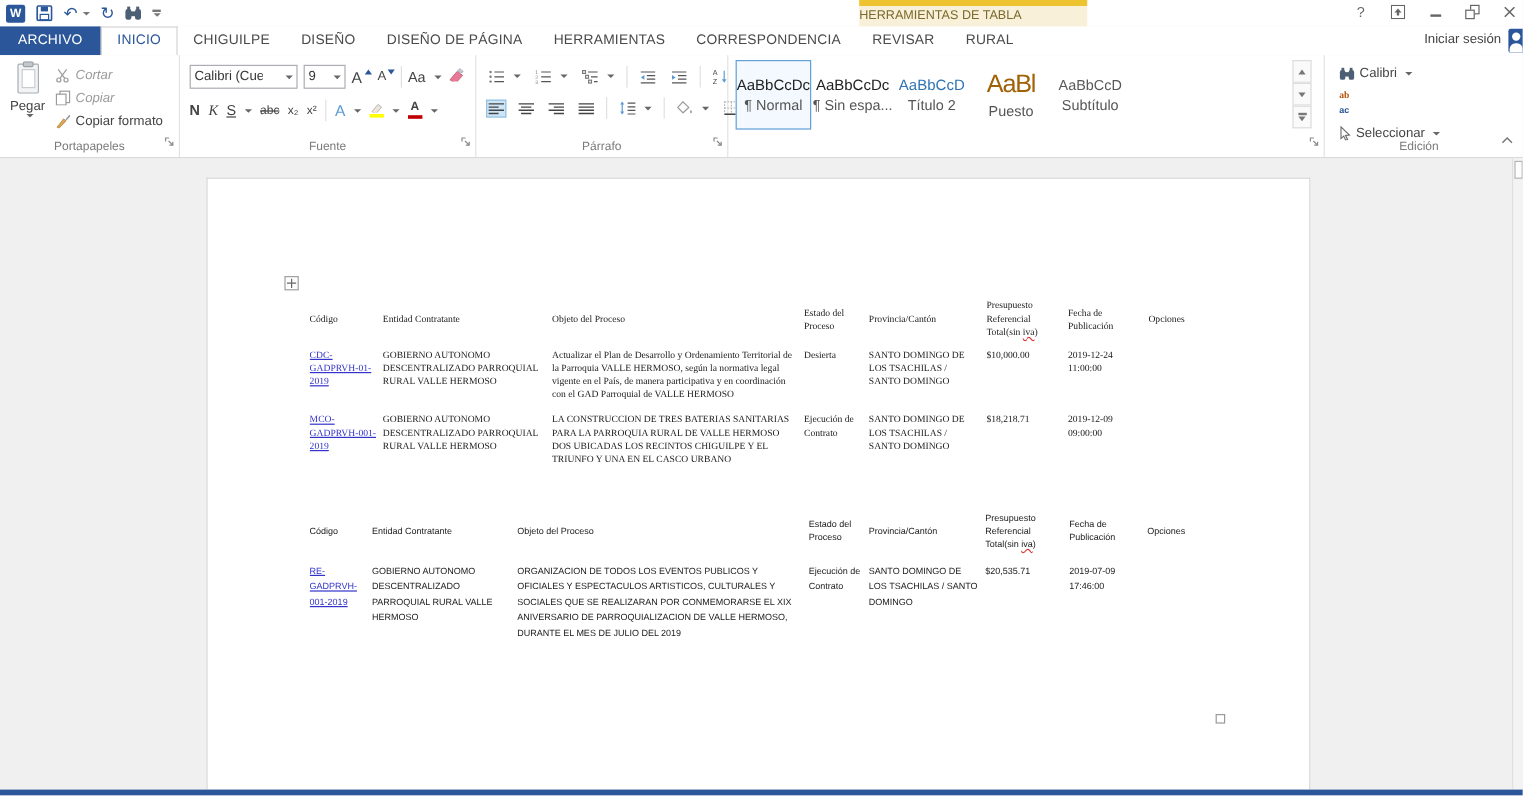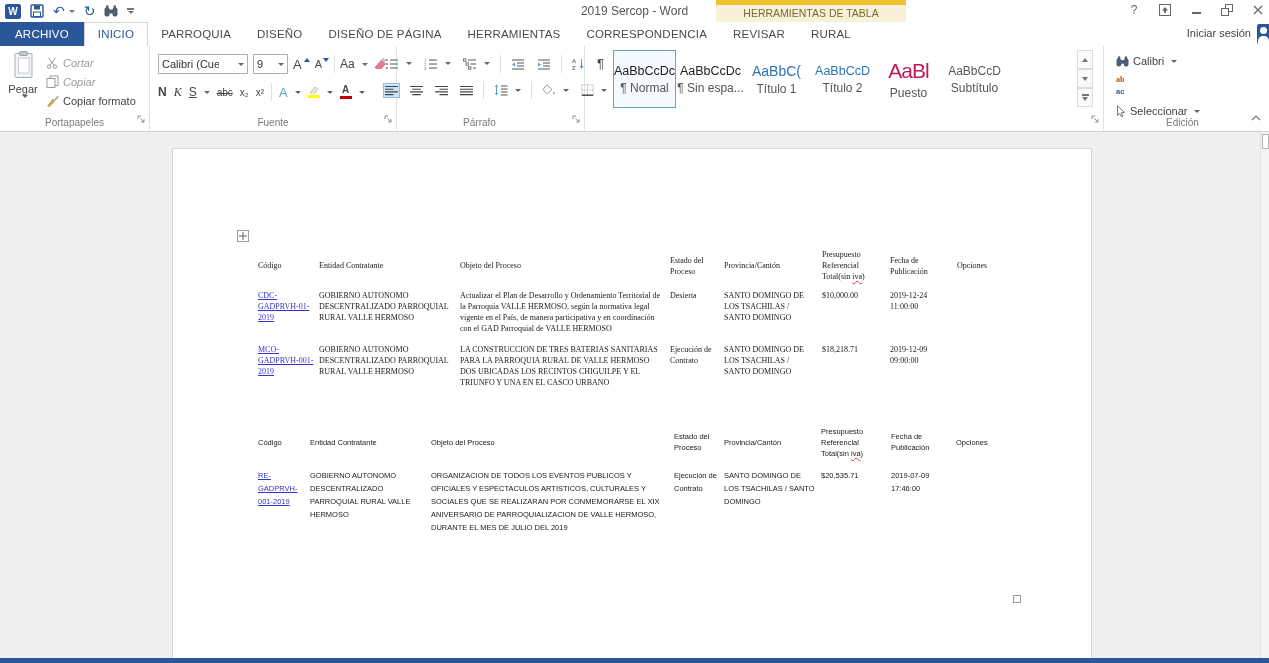--- a/index.html
+++ b/index.html
@@ -20,21 +20,21 @@
   .wincontrols { position:absolute; right:4px; top:3px; display:flex; align-items:center; gap:17px; }
   .wc { color:#666; font-size:12px; display:flex; align-items:center; justify-content:center; width:14px; height:14px; }
   .wc-min .bar { width:9px; height:2px; background:#666; margin-top:6px; }
   .wc-restore { position:relative; }
   .wc-restore .b1 { position:absolute; right:1px; top:1px; width:8px; height:8px; border:1px solid #666; background:#fff;}
   .wc-restore .b2 { position:absolute; left:1px; bottom:1px; width:8px; height:8px; border:1px solid #666; background:#fff;}
 
   
   .ctxgroup { position:absolute; left:716px; top:0; width:190px; height:46px; background:#f8f0d8; }
   .ctxgold { position:absolute; top:0; left:0; right:0; height:5px; background:#edc32f; }
-  .ctxheader { position:absolute; top:7px; left:0; right:0; text-align:center; font-size:10.5px; color:#7c6a2d; }
+  .ctxheader { position:absolute; top:7px; left:0; right:0; font-size:10.5px; color:#7c6a2d; }
   .ctxtabs { position:absolute; bottom:0; left:0; right:0; height:24px; display:flex; justify-content:center; gap:14px; }
   .ctxtabs .tab { color:#5a5348; }
 
   
   .tabrow { position:absolute; top:22px; left:0; width:1269px; height:24px; background:#fff; display:flex; }
   .tab { padding:0 13px; font-size:11.5px; line-height:24px; color:#4a4a4a; letter-spacing:.2px; white-space:nowrap; }
   .tab.archivo { background:#2b579a; color:#fff; padding:0 15px; }
   .tab.active { color:#2b579a; background:#fff; border:1px solid #d4d4d4; border-bottom:none; line-height:22px; }
   .signin { position:absolute; right:18px; top:27px; font-size:11px; color:#444; }
   .avatar { position:absolute; right:0; top:24px; width:12px; height:20px; background:#2b579a; border-radius:2px 0 0 2px; overflow:hidden; }
@@ -64,39 +64,39 @@
   .combo { height:20px; border:1px solid #abadb3; background:#fff; display:flex; align-items:center; font-size:11px; color:#333; padding:0 3px; }
   .combo .cname { overflow:hidden; white-space:nowrap; }
   .fx { font-size:12px; color:#444; }
   .bold { font-weight:bold; } .ital { font-style:italic; font-family:"Liberation Serif",serif; } .und { text-decoration:underline; }
   .strike { text-decoration:line-through; font-size:10px; }
   .subsup { font-size:10px; }
   .colorbtn { display:flex; flex-direction:column; align-items:center; line-height:10px; }
   .colorbtn .bar { width:12px; height:3.5px; margin-top:1px; }
 
   
-  .g-para { left:375px; width:210px; }
+  .g-para { left:397px; width:210px; }
   .pararow1 { position:absolute; left:8px; top:8px; display:flex; align-items:center; gap:8px; }
   .pararow2 { position:absolute; left:8px; top:35px; display:flex; align-items:center; gap:8px; }
   .pbtn { display:flex; align-items:center; padding:2px; }
   .pbtn.active { background:#cde6f7; border:1px solid #92c0e0; padding:1px; }
   .vsep { width:1px; height:18px; background:#e0e0e0; }
   .pilcrow { font-size:13px; color:#444; }
 
   
   .g-styles { left:607px; width:497px; }
   .stylegal { position:absolute; left:6px; top:4px; display:flex; gap:3px; }
   .stylebox { width:63px; height:58px; border:1px solid transparent; display:flex; flex-direction:column; align-items:center; justify-content:center; }
   .stylebox.sel { border:1px solid #62a0d8; background:#f3f9fe; }
   .stprev { white-space:nowrap; color:#222; }
   .stname { font-size:12px; color:#555; margin-top:3px; white-space:nowrap; }
   .st-n  { font-size:12.5px; }
   .st-t1 { font-size:14px; color:#2e74b5; }
   .st-t2 { font-size:12.5px; color:#2e74b5; }
-  .st-pu { font-size:21px; color:#be185d; letter-spacing:-1px; }
+  .st-pu { font-size:21px; color:#a16207; letter-spacing:-1px; }
   .st-su { font-size:12px; color:#595959; }
   .st-en { font-size:11.5px; color:#7a7a7a; font-style:italic; }
   .stylescroll { position:absolute; left:470px; top:4px; width:16px; display:flex; flex-direction:column; }
   .sscell { height:19px; border:1px solid #dcdcdc; background:#fafafa; display:flex; align-items:center; justify-content:center; flex-direction:column; gap:1px; }
   .tri-up { width:0;height:0;border-left:3.5px solid transparent;border-right:3.5px solid transparent;border-bottom:4px solid #777; }
   .tri-dn { width:0;height:0;border-left:3.5px solid transparent;border-right:3.5px solid transparent;border-top:4px solid #777; }
   .morbar { width:7px; height:1.5px; background:#777; }
 
   
   .g-edit { left:1104px; width:157px; border-right:none; }
@@ -151,21 +151,20 @@
             <rect x="5" y="4.5" width="4" height="4" fill="#4d5f75"></rect>
             <rect x="2" y="0.5" width="2.5" height="3" fill="#4d5f75"></rect>
             <rect x="9.5" y="0.5" width="2.5" height="3" fill="#4d5f75"></rect>
           </svg>
       </span>
       <span class="ic qat-custom">
           <span class="bar"></span>
           <span class="qat-dd"></span>
         </span>
     </div>
-    <div class="apptitle">2019 Sercop - Word</div>
     <div class="wincontrols">
       <span class="wc">?</span>
       <span class="wc">
         <svg width="12" height="12" viewBox="0 0 12 12">
             <rect x="0.5" y="0.5" width="11" height="11" fill="none" stroke="#666"></rect>
             <path d="M6 3 L9 6.5 H7 V9 H5 V6.5 H3 Z" fill="#666"></path>
           </svg>
       </span>
       <span class="wc wc-min">
           <span class="bar"></span>
@@ -187,21 +186,21 @@
     <div class="ctxheader">HERRAMIENTAS DE TABLA</div>
     <div class="ctxtabs">
       <div class="tab">DISEÑO</div>
       <div class="tab">PRESENTACIÓN</div>
     </div>
   </div>
 
   <div class="tabrow">
     <div class="tab archivo">ARCHIVO</div>
     <div class="tab active">INICIO</div>
-    <div class="tab">PARROQUIA</div>
+    <div class="tab">CHIGUILPE</div>
     <div class="tab">DISEÑO</div>
     <div class="tab">DISEÑO DE PÁGINA</div>
     <div class="tab">HERRAMIENTAS</div>
     <div class="tab">CORRESPONDENCIA</div>
     <div class="tab">REVISAR</div>
     <div class="tab">RURAL</div>
   </div>
   <div class="signin">Iniciar sesión</div>
   <div class="avatar">
       <span class="head"></span>
@@ -433,24 +432,20 @@
 
     <div class="group g-styles">
       <div class="stylegal">
         <div class="stylebox sel">
           <span class="stprev st-n">AaBbCcDc</span>
           <span class="stname">¶ Normal</span>
         </div>
         <div class="stylebox">
           <span class="stprev st-n">AaBbCcDc</span>
           <span class="stname">¶ Sin espa...</span>
-        </div>
-        <div class="stylebox">
-          <span class="stprev st-t1">AaBbC(</span>
-          <span class="stname">Título 1</span>
         </div>
         <div class="stylebox">
           <span class="stprev st-t2">AaBbCcD</span>
           <span class="stname">Título 2</span>
         </div>
         <div class="stylebox">
           <span class="stprev st-pu">AaBl</span>
           <span class="stname">Puesto</span>
         </div>
         <div class="stylebox">

